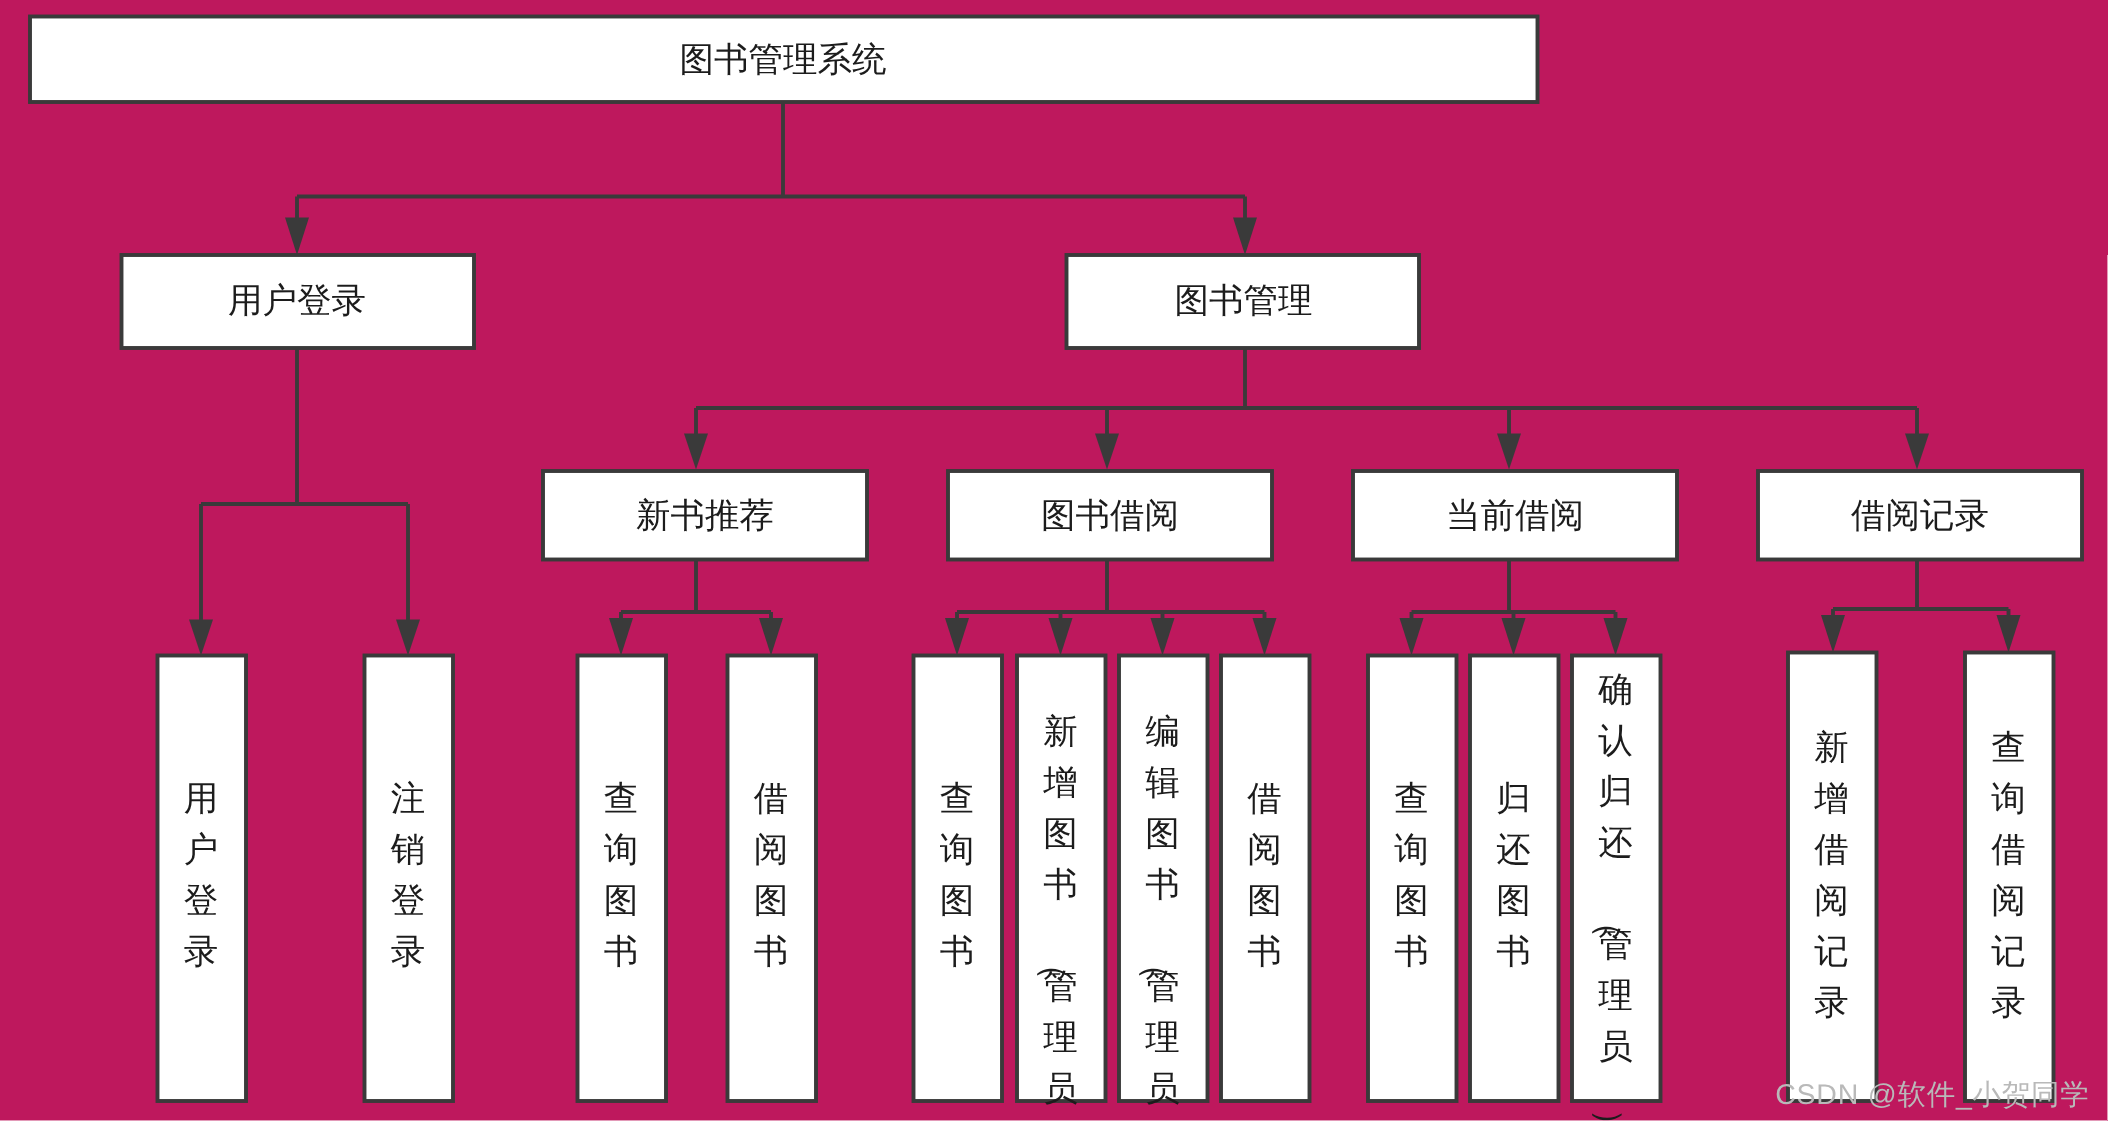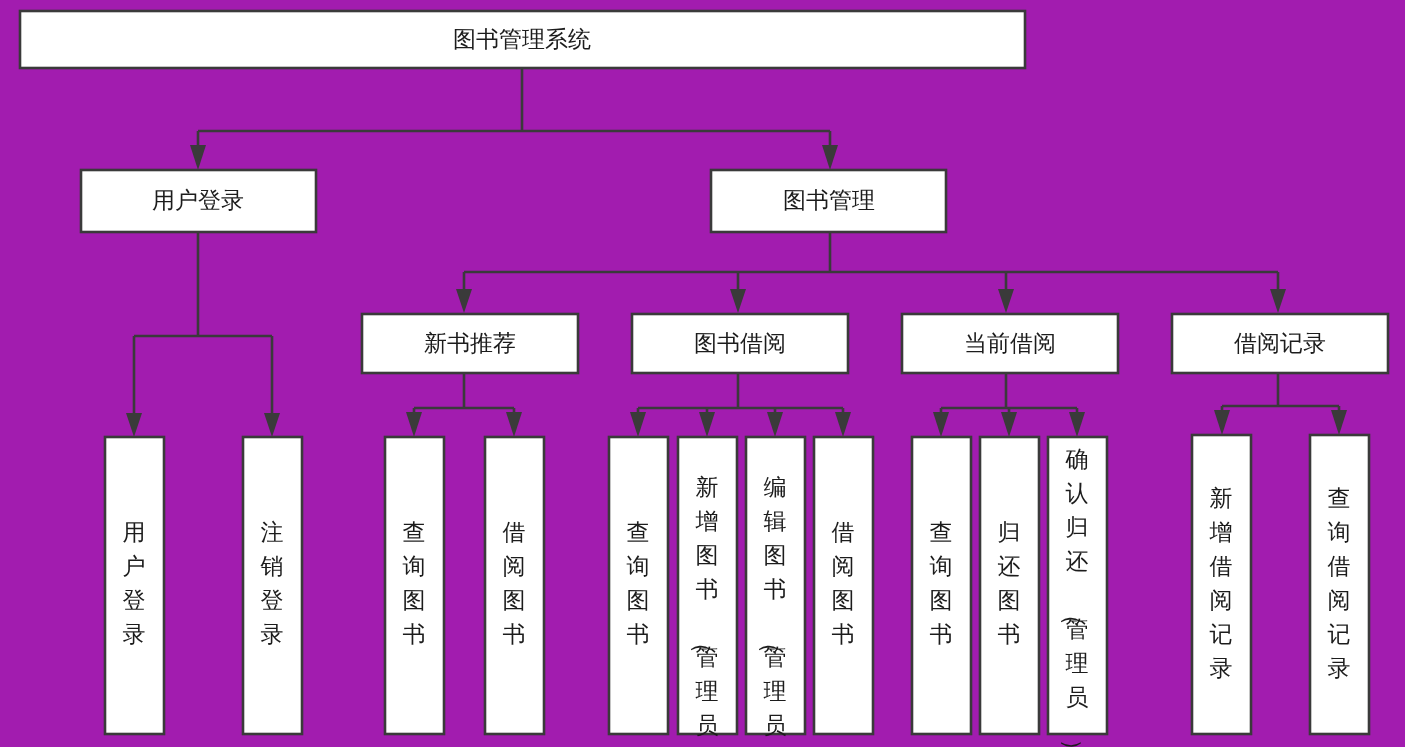--- a/index.html
+++ b/index.html
@@ -8,21 +8,21 @@
     padding: 0;
     background: #ffffff;
   }
   body {
     font-family: "Liberation Sans", "DejaVu Sans", sans-serif;
   }
   #diagram-root {
     position: relative;
     width: 1405px;
     height: 747px;
-    background: #a21caf;
+    background: #be185d;
     overflow: hidden;
   }
   svg.tree-canvas {
     position: absolute;
     left: 0;
     top: 0;
     width: 1405px;
     height: 747px;
     display: block;
   }
@@ -244,14 +244,15 @@
       <text class="node-label-v" x="1221" y="585" text-anchor="middle"><tspan x="1221" y="500">新</tspan><tspan x="1221" y="534">增</tspan><tspan x="1221" y="568">借</tspan><tspan x="1221" y="602">阅</tspan><tspan x="1221" y="636">记</tspan><tspan x="1221" y="670">录</tspan></text>
     </g>
 
     <g>
       <rect class="node-box" x="1310" y="435" width="59" height="299"></rect>
       <text class="node-label-v" x="1339" y="585" text-anchor="middle"><tspan x="1339" y="500">查</tspan><tspan x="1339" y="534">询</tspan><tspan x="1339" y="568">借</tspan><tspan x="1339" y="602">阅</tspan><tspan x="1339" y="636">记</tspan><tspan x="1339" y="670">录</tspan></text>
     </g>
 
   </svg>
 
+  <div class="watermark">CSDN @软件_小贺同学</div>
 
 </div>
 
 </body></html>

